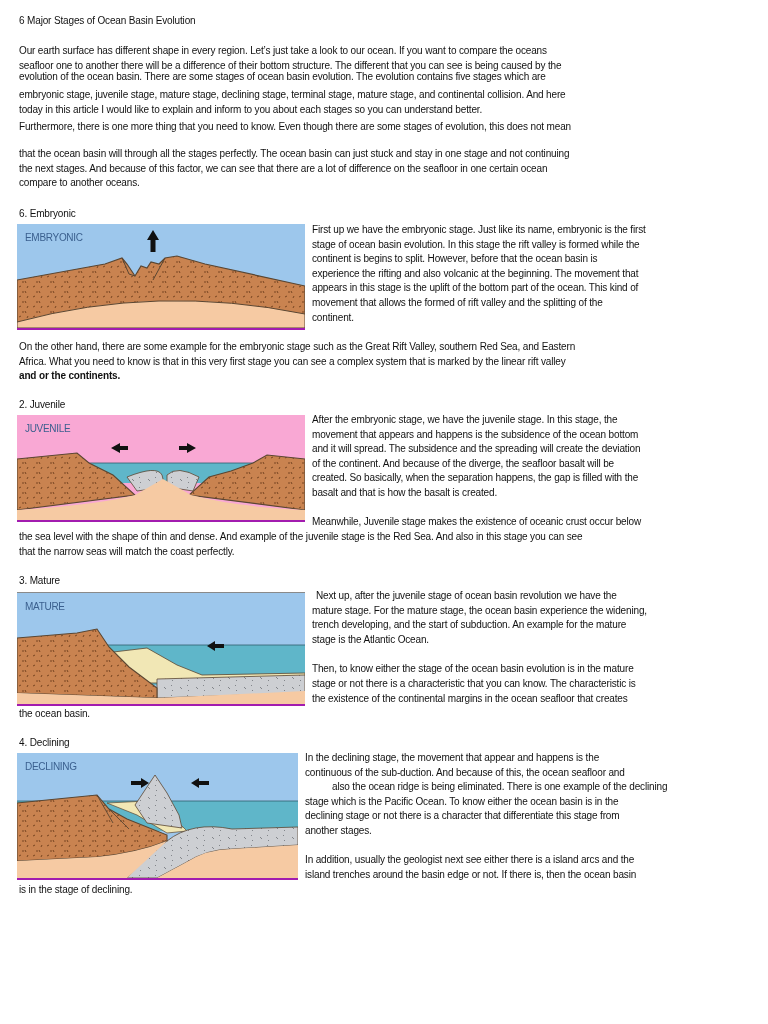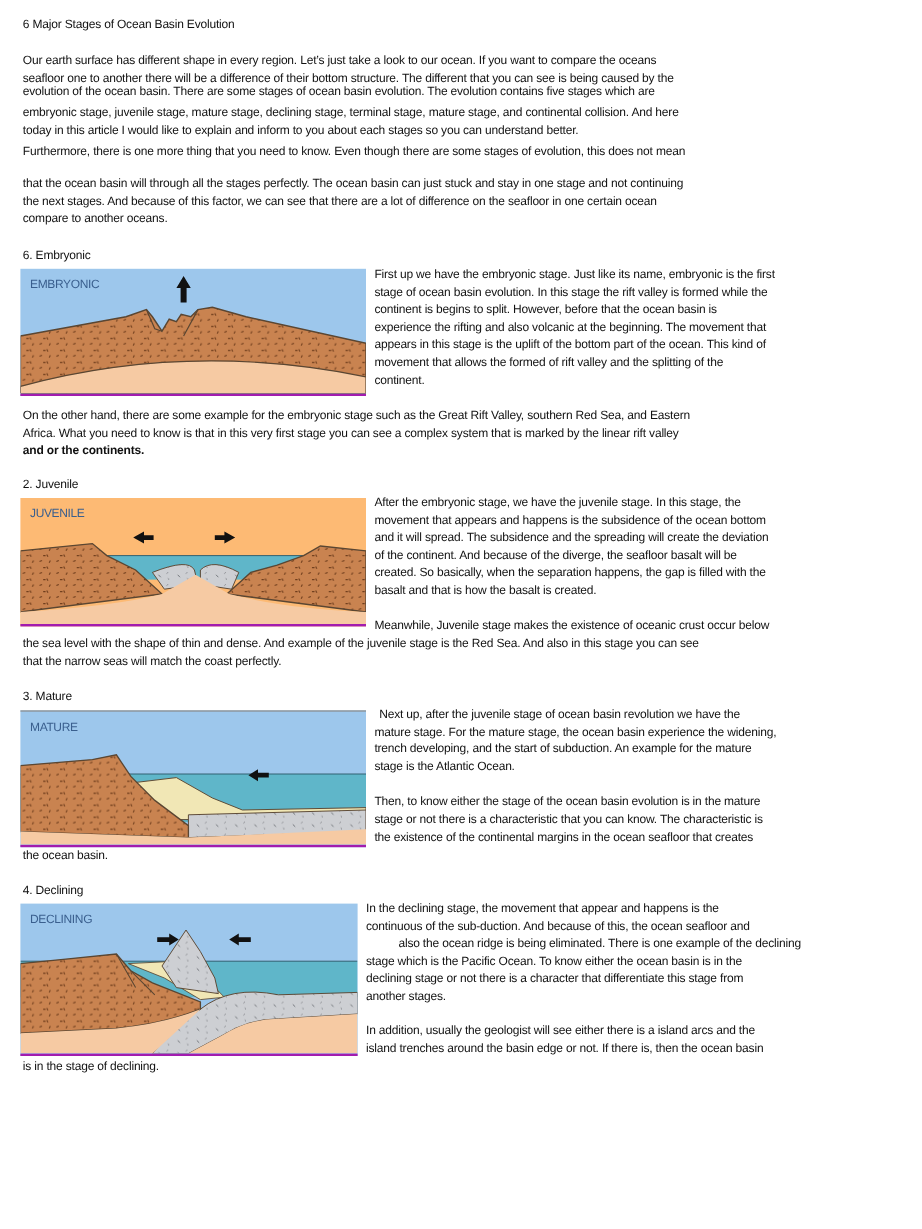--- a/index.html
+++ b/index.html
@@ -64,21 +64,21 @@
   <div class="ln" style="left:312px;top:311px;">continent.</div>
 </div>
 <div>
   <div class="ln" style="left:19px;top:340px;">On the other hand, there are some example for the embryonic stage such as the Great Rift Valley, southern Red Sea, and Eastern</div>
   <div class="ln" style="left:19px;top:355px;">Africa. What you need to know is that in this very first stage you can see a complex system that is marked by the linear rift valley</div>
   <div class="ln" style="left:19px;top:369px;font-weight:bold;">and or the continents.</div>
 </div>
 
 <div class="ln" style="left:19px;top:398px;">2. Juvenile</div>
 
-<div class="fig" style="left:17px;top:415px;width:288px;height:105px;background:#fdba74;text-align:center;">
+<div class="fig" style="left:17px;top:415px;width:288px;height:105px;background:#f9a8d4;text-align:center;">
   <svg viewBox="0 0 288 105" preserveAspectRatio="none">
     <rect x="0" y="48" width="288" height="20" fill="#5FB6C9"></rect>
     <line x1="0" y1="48" x2="288" y2="48" stroke="#2f5d6d" stroke-width="0.8"></line>
     <path d="M110 62 Q140 50 145 60 L148 72 L120 76 Z" fill="url(#basaltp)" stroke="#5a4632" stroke-width="0.8"></path>
     <path d="M150 60 Q160 50 182 62 L176 76 L150 72 Z" fill="url(#basaltp)" stroke="#5a4632" stroke-width="0.8"></path>
     <path d="M0 44 L60 38 L72 48 L96 60 L118 80 L0 95 Z" fill="url(#speck)" stroke="#5a4632" stroke-width="1.1"></path>
     <path d="M288 44 L250 40 L236 48 L214 56 L192 62 L172 80 L288 95 Z" fill="url(#speck)" stroke="#5a4632" stroke-width="1.1"></path>
     <path d="M0 95 Q80 90 118 80 L146 64 L174 80 Q220 92 288 95 L288 105 L0 105 Z" fill="#F6CAA3"></path>
     <path d="M103 28 L94 33 L103 38 L103 35 L111 35 L111 31 L103 31 Z" fill="#111"></path>
     <path d="M170 28 L179 33 L170 38 L170 35 L162 35 L162 31 L170 31 Z" fill="#111"></path>
@@ -147,18 +147,18 @@
   <div class="figlabel">DECLINING</div>
 </div>
 
 <div>
   <div class="ln" style="left:305px;top:751px;">In the declining stage, the movement that appear and happens is the</div>
   <div class="ln" style="left:305px;top:766px;">continuous of the sub-duction. And because of this, the ocean seafloor and</div>
   <div class="ln" style="left:307px;top:780px;margin-left:25px;">also the ocean ridge is being eliminated. There is one example of the declining</div>
   <div class="ln" style="left:305px;top:795px;">stage which is the Pacific Ocean. To know either the ocean basin is in the</div>
   <div class="ln" style="left:305px;top:809px;">declining stage or not there is a character that differentiate this stage from</div>
   <div class="ln" style="left:305px;top:824px;">another stages.</div>
-  <div class="ln" style="left:305px;top:853px;">In addition, usually the geologist will see either there is a island arcs and the</div>
+  <div class="ln" style="left:305px;top:853px;">In addition, usually the geologist next see either there is a island arcs and the</div>
   <div class="ln" style="left:305px;top:868px;">island trenches around the basin edge or not. If there is, then the ocean basin</div>
 </div>
 <div>
   <div class="ln" style="left:19px;top:883px;">is in the stage of declining.</div>
 </div>
 
 </body></html>

